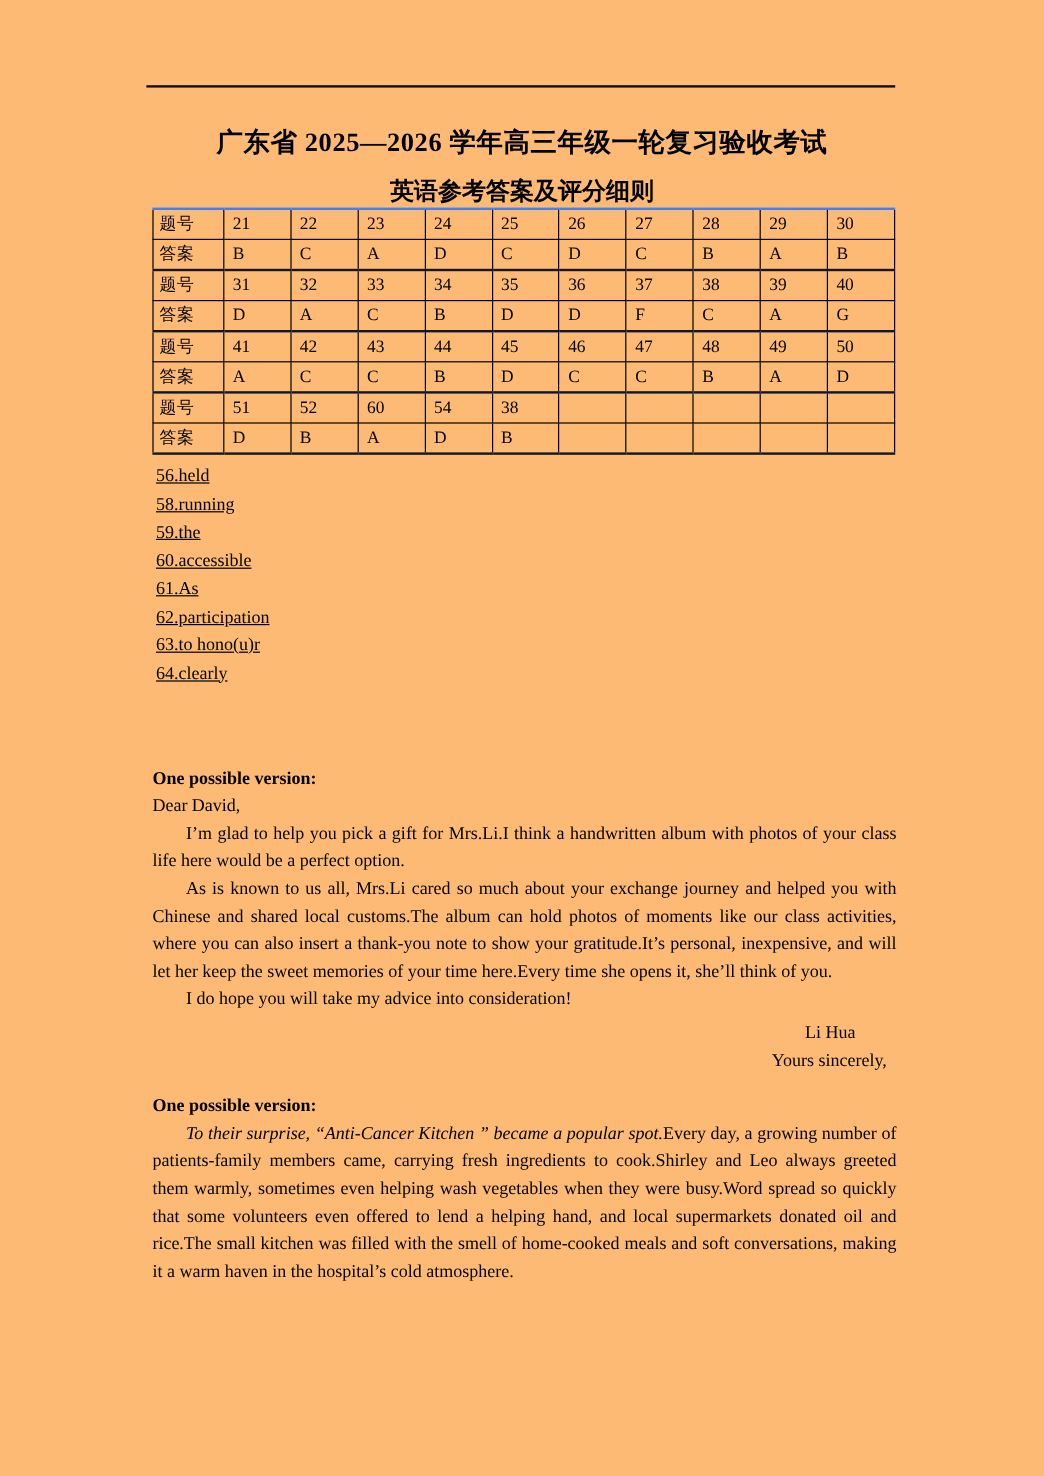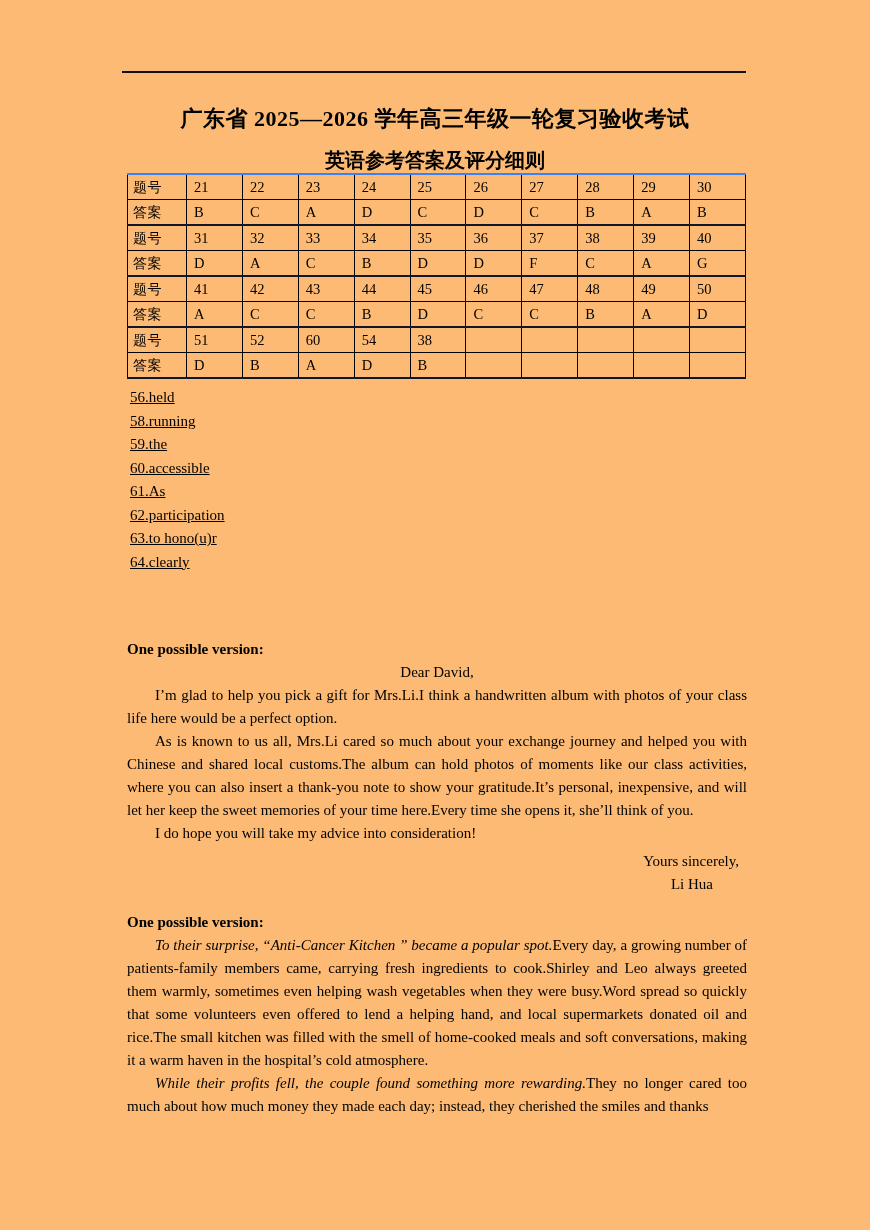--- a/index.html
+++ b/index.html
@@ -104,21 +104,20 @@
   .sec-two { top: 911px; }
   .version-heading {
     font-size: 15px;
     font-weight: bold;
     line-height: 22px;
     margin-bottom: 1px;
   }
   .salutation {
     font-size: 15px;
     line-height: 23px;
-    text-align: center;
   }
   p.body-par {
     margin: 0;
     font-size: 15px;
     line-height: 23px;
     text-align: justify;
     text-justify: inter-word;
     text-indent: 28px;
   }
   .sig {
@@ -264,24 +263,23 @@
     <div>64.clearly</div>
   </div>
 
   <div class="section sec-one">
     <div class="version-heading">One possible version:</div>
     <div class="salutation">Dear David,</div>
     <p class="body-par">I’m glad to help you pick a gift for Mrs.Li.I think a handwritten album with photos of your class life here would be a perfect option.</p>
     <p class="body-par">As is known to us all, Mrs.Li cared so much about your exchange journey and helped you with Chinese and shared local customs.The album can hold photos of moments like our class activities, where you can also insert a thank-you note to show your gratitude.It’s personal, inexpensive, and will let her keep the sweet memories of your time here.Every time she opens it, she’ll think of you.</p>
     <p class="body-par">I do hope you will take my advice into consideration!</p>
     <div class="sig-block">
+      <div class="sig name">Li Hua</div>
       <div class="sig">Yours sincerely,</div>
-      <div class="sig name">Li Hua</div>
     </div>
   </div>
 
   <div class="section sec-two">
     <div class="version-heading">One possible version:</div>
     <p class="body-par"><span class="ital">To their surprise, “Anti-Cancer Kitchen ” became a popular spot.</span><span>Every day, a growing number of patients-family members came, carrying fresh ingredients to cook.Shirley and Leo always greeted them warmly, sometimes even helping wash vegetables when they were busy.Word spread so quickly that some volunteers even offered to lend a helping hand, and local supermarkets donated oil and rice.The small kitchen was filled with the smell of home-cooked meals and soft conversations, making it a warm haven in the hospital’s cold atmosphere.</span></p>
-    <p class="body-par"><span class="ital">While their profits fell, the couple found something more rewarding.</span><span>They no longer cared too much about how much money they made each day; instead, they cherished the smiles and thanks</span></p>
   </div>
 
 </div>
 
 </body></html>

